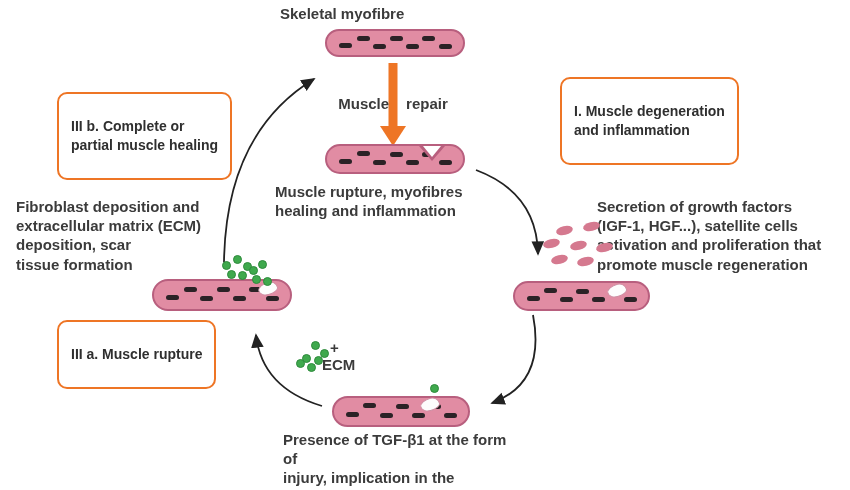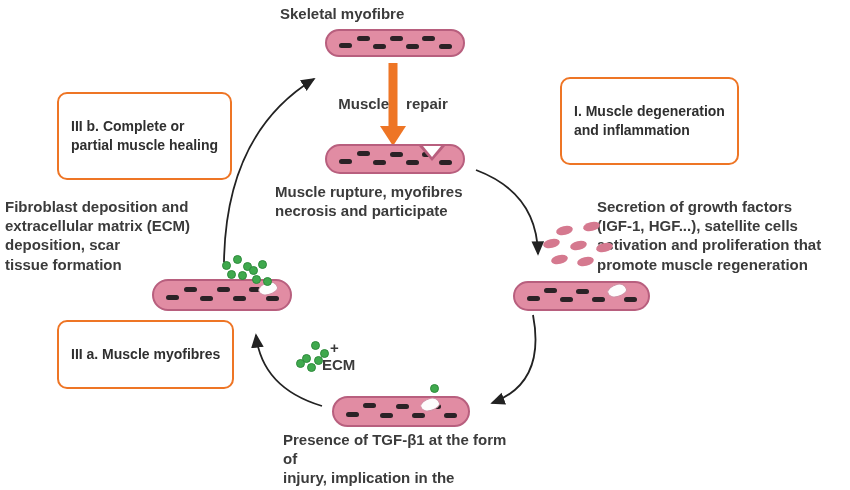--- a/index.html
+++ b/index.html
@@ -72,21 +72,21 @@
     <span class="notch-inner" style="left:96px;top:0"></span>
   <span class="dash" style="left: 9%; top: 50%;"></span>
       <span class="dash" style="left: 22%; top: 20%;"></span>
       <span class="dash" style="left: 34%; top: 54%;"></span>
       <span class="dash" style="left: 46%; top: 22%;"></span>
       <span class="dash" style="left: 58%; top: 54%;"></span>
       <span class="dash" style="left: 70%; top: 22%;"></span>
       <span class="dash" style="left: 82%; top: 54%;"></span>
     </div>
   <div class="txt" style="left:275px;top:182px;width:240px">Muscle rupture, myofibres
-necrosis and participate</div>
+healing and inflammation</div>
 
   <div class="box" style="left:560px;top:77px;text-align:left">I. Muscle degeneration
 and inflammation</div>
 
   <span class="moval" style="left:556px;top:226px"></span>
   <span class="moval" style="left:583px;top:222px"></span>
   <span class="moval" style="left:543px;top:239px"></span>
   <span class="moval" style="left:570px;top:241px"></span>
   <span class="moval" style="left:596px;top:243px"></span>
   <span class="moval" style="left:551px;top:255px"></span>
@@ -145,22 +145,22 @@
   <span class="gdot" style="left:222px;top:261px"></span>
   <span class="gdot" style="left:233px;top:255px"></span>
   <span class="gdot" style="left:243px;top:262px"></span>
   <span class="gdot" style="left:227px;top:270px"></span>
   <span class="gdot" style="left:238px;top:271px"></span>
   <span class="gdot" style="left:249px;top:266px"></span>
   <span class="gdot" style="left:258px;top:260px"></span>
   <span class="gdot" style="left:252px;top:275px"></span>
   <span class="gdot" style="left:263px;top:277px"></span>
 
-  <div class="box" style="left:57px;top:320px">III a. Muscle myofibres</div>
-  <div class="txt" style="left:5px;top:197px;width:196px">Fibroblast deposition and
+  <div class="box" style="left:57px;top:320px">III a. Muscle rupture</div>
+  <div class="txt" style="left:16px;top:197px;width:196px">Fibroblast deposition and
 extracellular matrix (ECM)
 deposition, scar
 tissue formation</div>
 
   <div class="box" style="left:57px;top:92px;text-align:left">III b. Complete or
 partial muscle healing</div>
 
 </div>
 
 </body></html>

